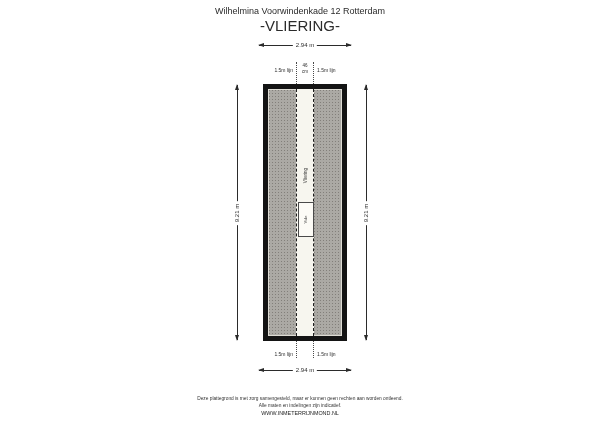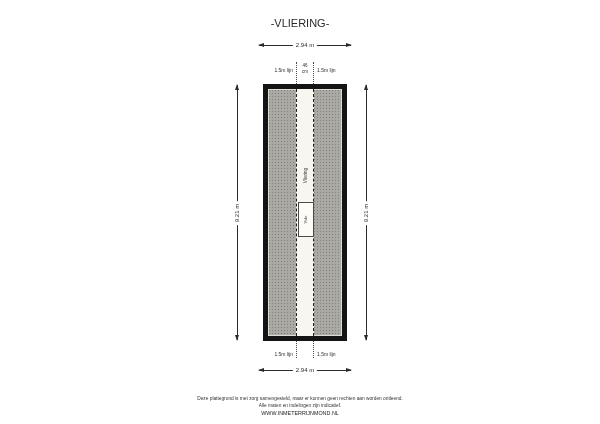--- a/index.html
+++ b/index.html
@@ -1,21 +1,21 @@
 <!DOCTYPE html>
 <html><head>
 <meta charset="utf-8">
 <style>
   html,body{margin:0;padding:0;}
   body{font-family:"Liberation Sans", sans-serif; background:#ffffff;}
   #canvas{position:relative;width:600px;height:424px;background:#ffffff;overflow:hidden;color:#222;}
 
   .title-line{position:absolute;left:0;width:600px;text-align:center;color:#2b2b2b;}
   #title1{top:6px;font-size:9px;}
-  #title2{top:17px;font-size:11px;}
+  #title2{top:17px;font-size:15px;}
 
   
   #plan{position:absolute;left:263px;top:84px;width:84px;height:257px;
         border:5px solid #141414;box-sizing:border-box;background:#aba9a4;}
   #roof-texture{position:absolute;left:0;top:0;right:0;bottom:0;
         background-color:#aba9a4;
         background-image:radial-gradient(circle,#827f7a 0.6px,transparent 0.8px);
         background-size:3px 3px;
         box-shadow:inset 0 0 0 1px #dedcd4;}
   #walkway-strip{position:absolute;left:28px;top:0;bottom:0;width:18px;
@@ -53,20 +53,21 @@
   .footer-line{position:absolute;left:0;width:600px;text-align:center;color:#333;}
   #footer1{top:396px;font-size:4.8px;}
   #footer2{top:403px;font-size:4.8px;}
   #footer3{top:410px;font-size:5.4px;color:#1d1d1d;}
 </style>
 </head>
 <body>
 
 <div id="canvas">
 
+  <div class="title-line" id="title1">Wilhelmina Voorwindenkade 12 Rotterdam</div>
   <div class="title-line" id="title2">-VLIERING-</div>
 
   <div class="dim-h" style="left:259px;top:45px;width:92px;">
     <div class="dline"></div>
     <div class="arr a-left"></div>
     <div class="arr a-right"></div>
     <div class="dlabel">2.94 m</div>
   </div>
 
   <div class="ann" style="left:257px;top:66px;width:36px;text-align:right;">1.5m lijn</div>

